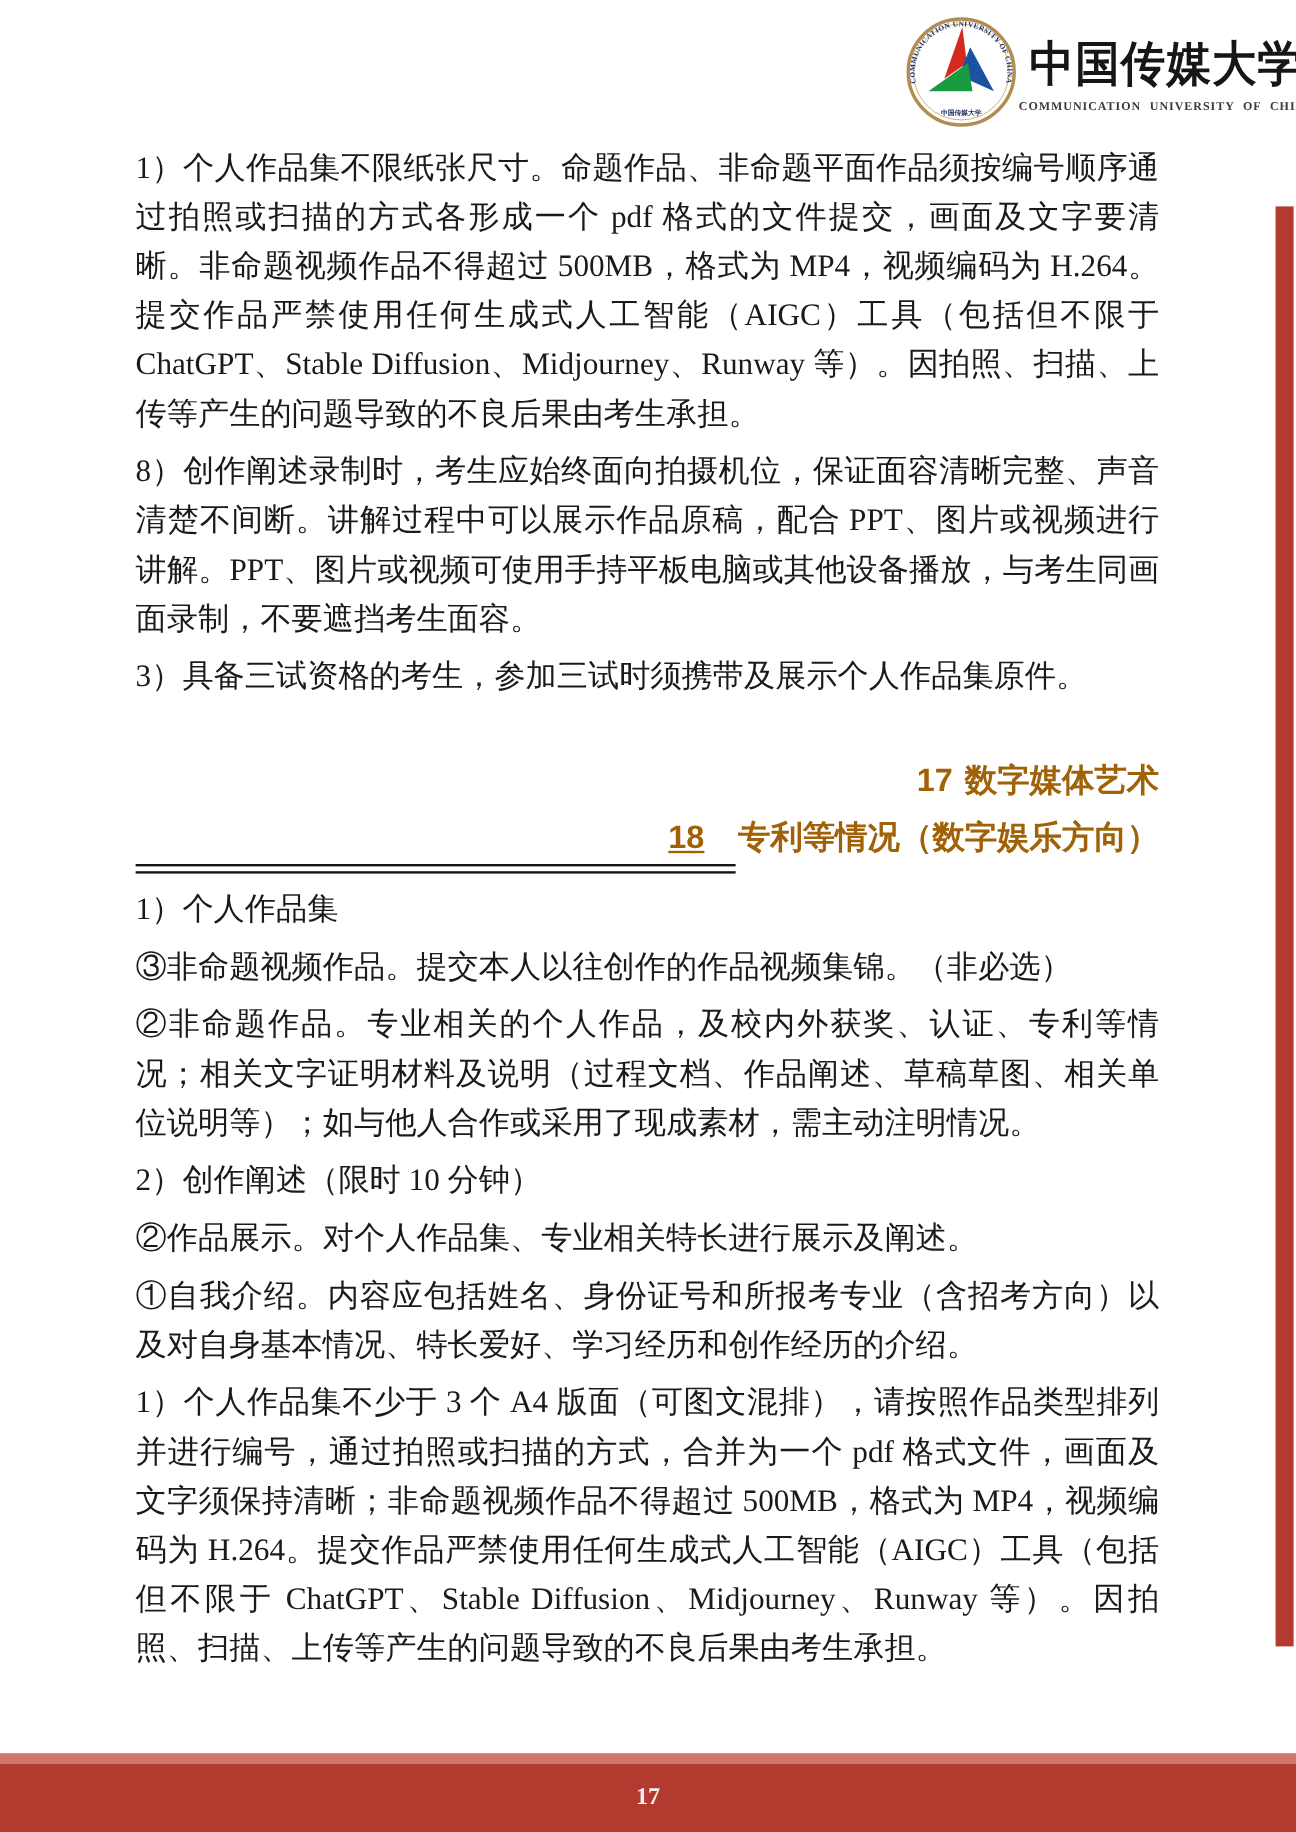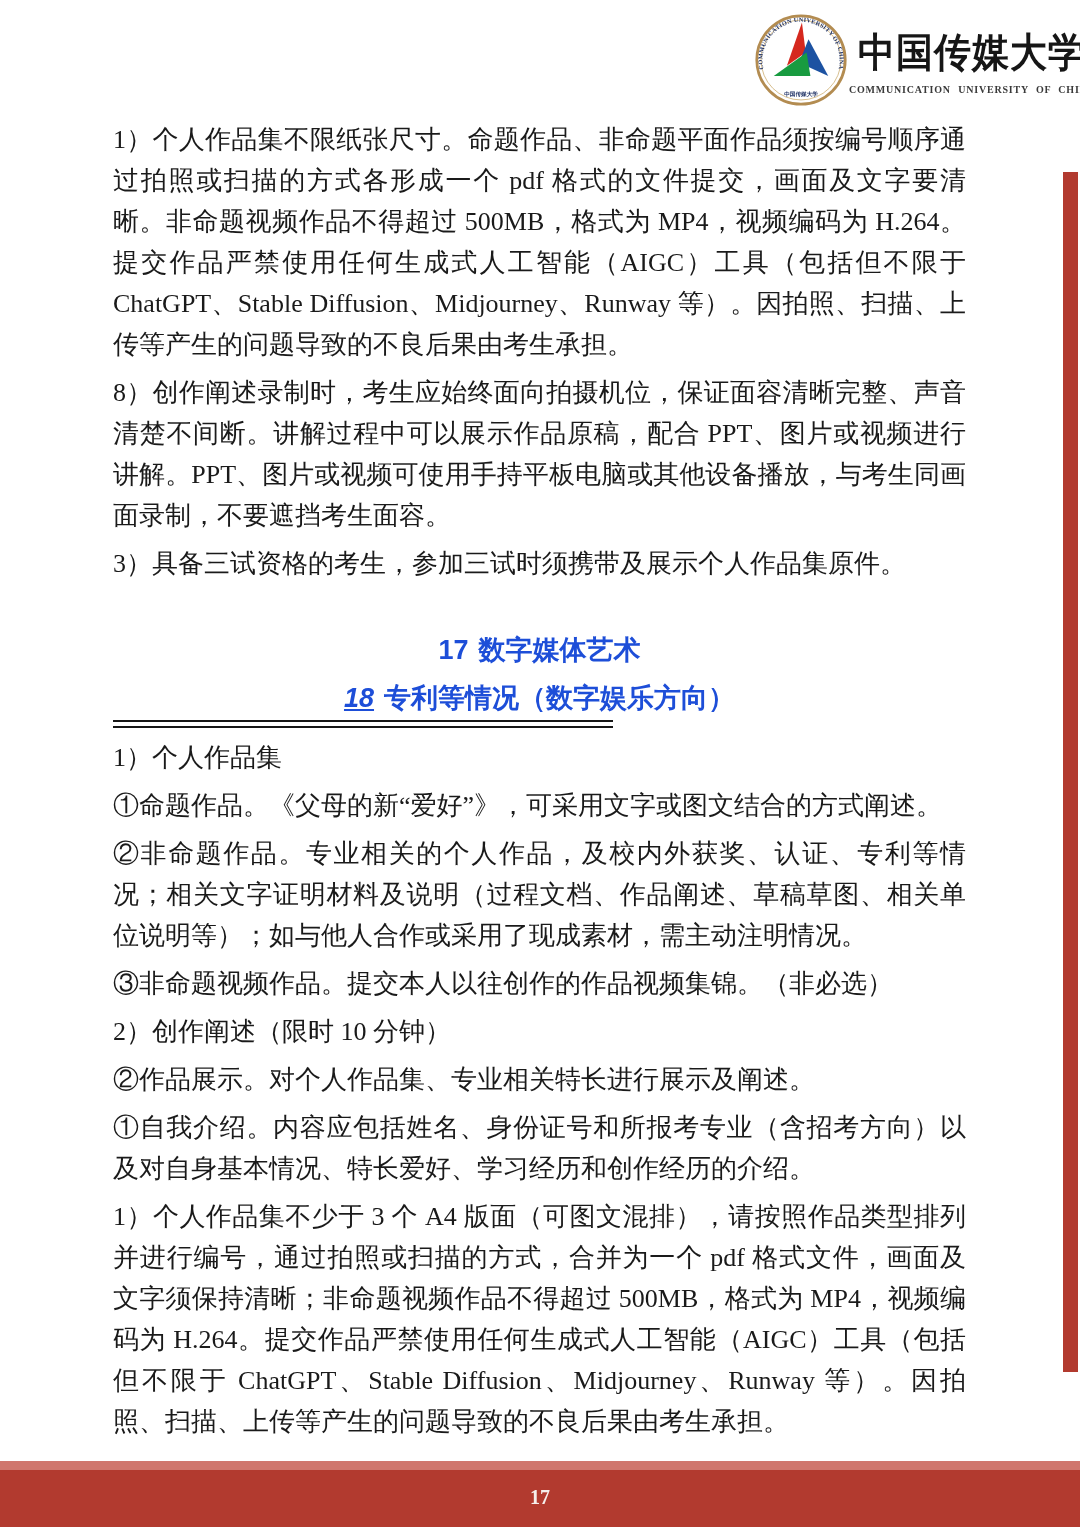--- a/index.html
+++ b/index.html
@@ -30,26 +30,26 @@
   }
 
   
   .content{
     position:absolute;left:113px;top:119px;width:853px;
     font-size:26px;line-height:41px;text-align:justify;
   }
   .content p{margin:0 0 7px 0;}
   .hei{
     font-family:"Liberation Sans","DejaVu Sans",sans-serif;
-    font-weight:bold;color:#1d4ed8;text-align:center;
+    font-weight:bold;color:#a16207;text-align:right;
   }
   .sec-17{margin-top:46px !important;}
   .sec-heading{font-size:27px;}
   .sec-num{margin-right:10px;}
-  .sec-num-underlined{text-decoration:underline;margin-right:10px;font-style:italic;}
+  .sec-num-underlined{text-decoration:underline;margin-right:28px;}
   .double-rule{
     width:500px;height:4px;margin:1px 0 9px 0;
     border-top:2px solid #161616;border-bottom:2px solid #161616;
   }
 
   
   .footer-strip{position:absolute;left:0;top:1461px;width:1080px;height:9px;background:#d0766d;}
   .footer-bar{
     position:absolute;left:0;top:1470px;width:1080px;height:57px;background:#b23a2f;
     text-align:center;line-height:55px;
@@ -89,23 +89,22 @@
 
     <p class="hei sec-heading sec-17">
       <span class="sec-num">17</span><span>数字媒体艺术</span>
     </p>
     <p class="hei sec-heading" style="margin-bottom:0;">
       <span class="sec-num-underlined">18</span><span>专利等情况（数字娱乐方向）</span>
     </p>
     <div class="double-rule"></div>
 
     <p>1）个人作品集</p>
-    <p>①命题作品。《父母的新“爱好”》，可采用文字或图文结合的方式阐述。</p>
+    <p>③非命题视频作品。提交本人以往创作的作品视频集锦。（非必选）</p>
     <p>②非命题作品。专业相关的个人作品，及校内外获奖、认证、专利等情况；相关文字证明材料及说明（过程文档、作品阐述、草稿草图、相关单位说明等）；如与他人合作或采用了现成素材，需主动注明情况。</p>
-    <p>③非命题视频作品。提交本人以往创作的作品视频集锦。（非必选）</p>
     <p>2）创作阐述（限时 10 分钟）</p>
     <p>②作品展示。对个人作品集、专业相关特长进行展示及阐述。</p>
     <p>①自我介绍。内容应包括姓名、身份证号和所报考专业（含招考方向）以及对自身基本情况、特长爱好、学习经历和创作经历的介绍。</p>
 
     <p>1）个人作品集不少于 3 个 A4 版面（可图文混排），请按照作品类型排列并进行编号，通过拍照或扫描的方式，合并为一个 pdf 格式文件，画面及文字须保持清晰；非命题视频作品不得超过 500MB，格式为 MP4，视频编码为 H.264。提交作品严禁使用任何生成式人工智能（AIGC）工具（包括但不限于 ChatGPT、Stable Diffusion、Midjourney、Runway 等）。因拍照、扫描、上传等产生的问题导致的不良后果由考生承担。</p>
   </div>
 
   <div class="side-accent-bar"></div>
 
   <div class="footer-strip"></div>

